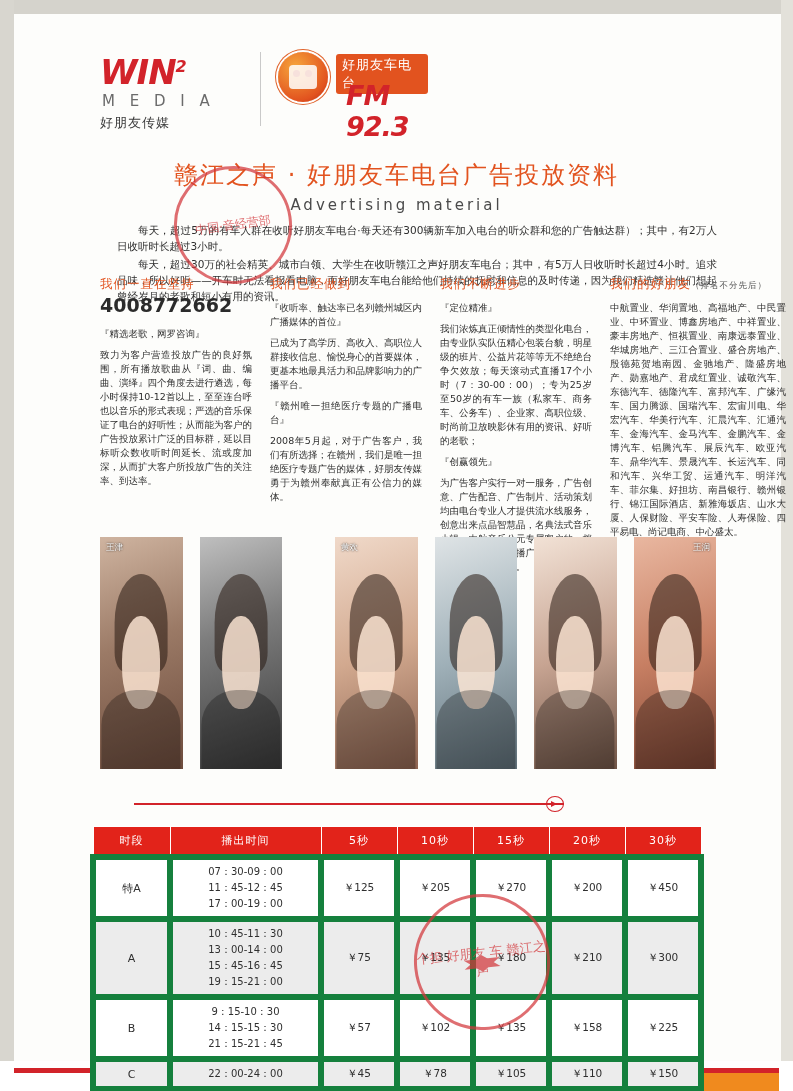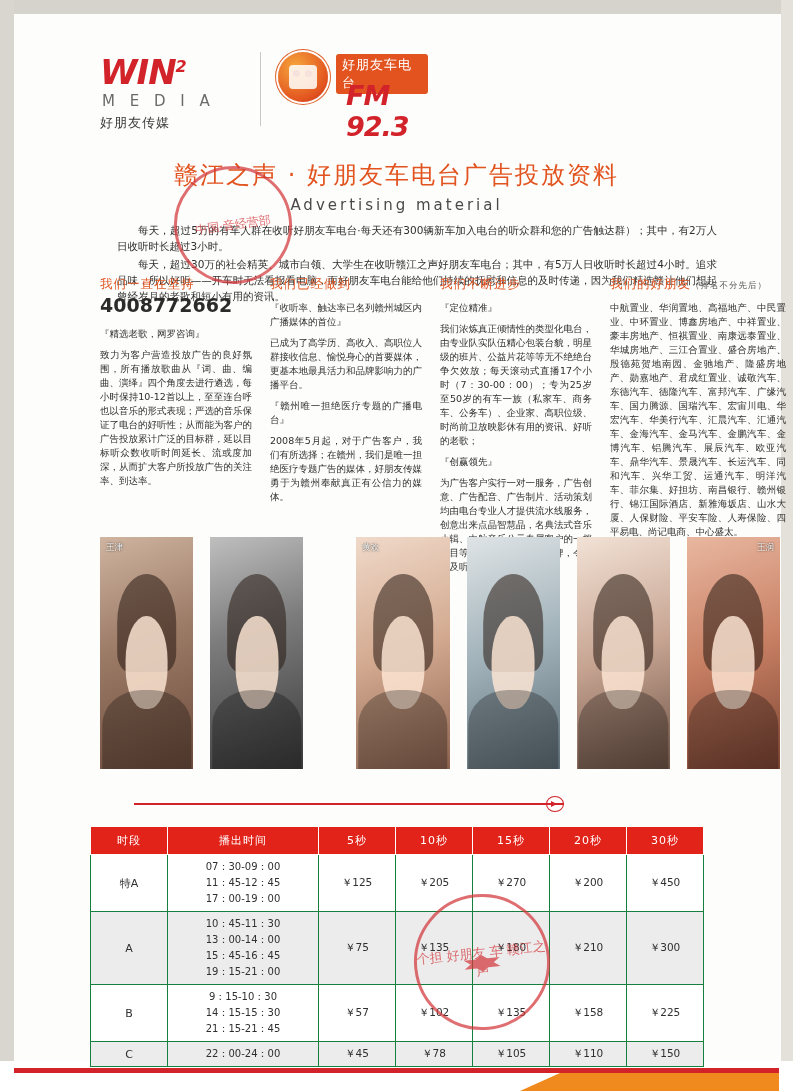--- a/index.html
+++ b/index.html
@@ -56,21 +56,21 @@
 
   
   .cols{position:absolute;left:86px;top:262px;width:680px;}
   .col{position:absolute;top:0;width:152px;}
   .c1{left:0;}.c2{left:170px;}.c3{left:340px;}.c4{left:510px;width:176px;}
   .col-h{font-size:12.5px;color:#e2531f;margin-bottom:8px;letter-spacing:1px;}
   .col-sub{font-size:9.5px;color:#2e2e2e;line-height:14px;text-align:justify;margin:0 0 7px 0;}
   .tel{position:absolute;left:0;top:18px;font-size:19px;font-weight:bold;color:#2b2b2b;letter-spacing:0px;}
 
   
-  .photos{position:absolute;left:86px;top:523px;width:680px;height:232px;display:flex;gap:17px;}
+  .photos{position:absolute;left:86px;top:523px;width:616px;height:232px;display:flex;gap:17px;}
   .ph{position:relative;flex:1;overflow:hidden;}
   .ph .cap{position:absolute;top:5px;left:6px;font-size:8.5px;color:#fff;text-shadow:0 0 2px #000;}
   .ph .cap.r{left:auto;right:6px;}
   .p1{background:linear-gradient(160deg,#cfb4a0 0%,#9b7a66 45%,#6d4c3d 100%);}
   .p2{background:linear-gradient(160deg,#bfbfbf 0%,#7d7d7d 40%,#3a3a3a 100%);}
   .p3{background:linear-gradient(160deg,#f0d9c9 0%,#d2a98f 50%,#8d6350 100%);margin-left:36px;}
   .p4{background:linear-gradient(160deg,#dfe4e6 0%,#9fb0b8 50%,#5e6e77 100%);}
   .p5{background:linear-gradient(160deg,#f2e2d6 0%,#c7a492 50%,#6f5446 100%);}
   .p6{background:linear-gradient(160deg,#e9b7a0 0%,#c77f63 50%,#7c4433 100%);}
   .face{position:absolute;left:50%;top:34%;width:46%;height:40%;transform:translateX(-50%);
@@ -89,21 +89,21 @@
   .banner-arrow{position:absolute;right:0;top:4px;width:16px;height:14px;border-radius:50%;
      border:1.5px solid #d2232a;}
   .banner-arrow:after{content:"";position:absolute;left:4px;top:4px;border-left:6px solid #d2232a;
      border-top:3px solid transparent;border-bottom:3px solid transparent;}
 
   
   table.rate{position:absolute;left:76px;top:812px;width:614px;border-collapse:collapse;
      font-size:10.5px;color:#2f2f2f;}
   table.rate th{background:#e2231a;color:#fff;font-weight:normal;font-size:11px;
      border:1px solid #fff;padding:6px 0;text-align:center;letter-spacing:1px;}
-  table.rate td{border:1px solid #15803d;padding:4px 0;text-align:center;vertical-align:middle;
+  table.rate td{border:6px solid #15803d;padding:4px 0;text-align:center;vertical-align:middle;
      background:#fff;}
   table.rate tr.alt td{background:#ececec;}
   .times{line-height:16px;font-size:10px;white-space:pre-line;}
   .slot{font-size:11px;}
 
   
   .seal{position:absolute;border:3px solid #d3373b;border-radius:50%;color:#d3373b;opacity:.72;
      display:flex;align-items:center;justify-content:center;text-align:center;pointer-events:none;}
   .seal1{left:160px;top:152px;width:112px;height:112px;font-size:12px;line-height:16px;
      transform:rotate(-8deg);}

